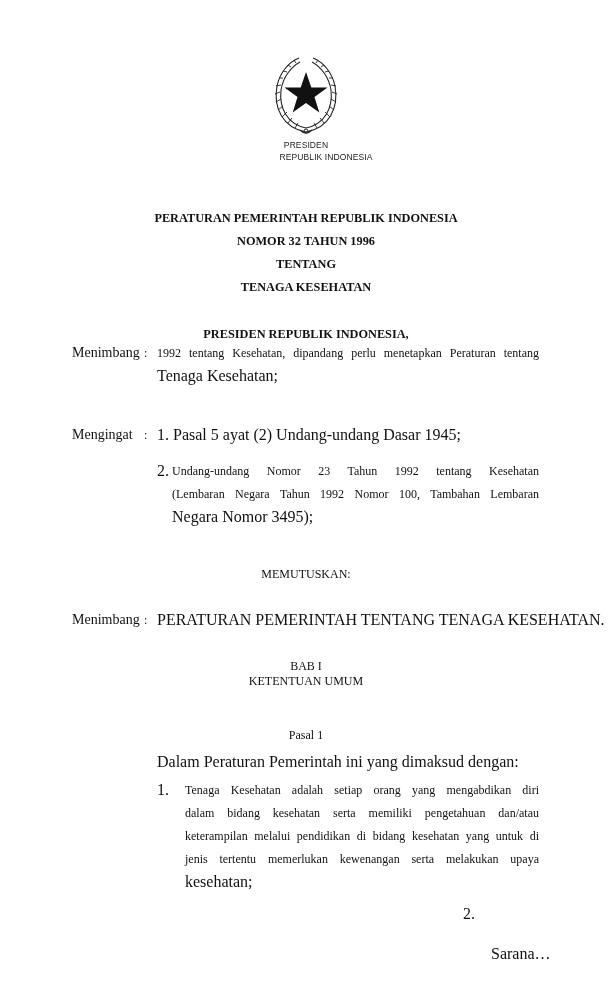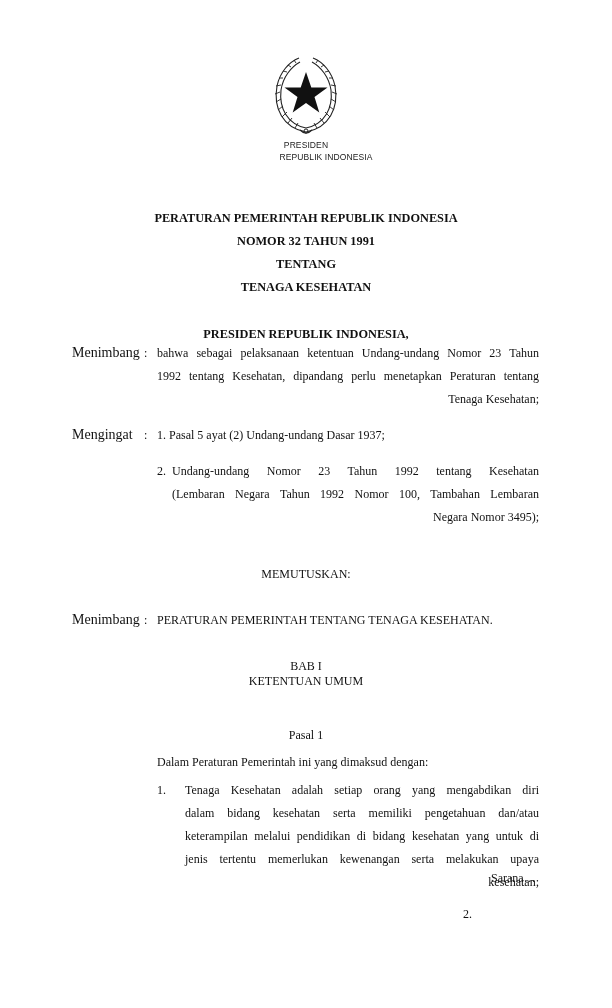--- a/index.html
+++ b/index.html
@@ -20,21 +20,21 @@
       font-weight: bold; font-size: 12.3px; line-height: 14px; margin-top: 26px;
     }
     .center-plain {
       left: 0; width: 612px; text-align: center;
       font-size: 12px; line-height: 14px;
     }
     .label {
       left: 72px; font-size: 14px; line-height: 14px;
     }
     .colon { font-size: 12px; line-height: 14px; }
-    .line { font-size: 12px; line-height: 14px; white-space: nowrap; text-align: right; }
+    .line { font-size: 16px; line-height: 14px; white-space: nowrap; }
     .justify-line {
       font-size: 12px; line-height: 14px; text-align: justify;
       text-align-last: justify; white-space: normal;
     }
   </style>
 </head>
 <body>
 
 <div class="abs emblem">
   <svg width="74" height="90" viewBox="0 0 74 90">
@@ -76,36 +76,35 @@
 
     <path d="M31 80 Q37 86 43 80" fill="none" stroke="#222" stroke-width="1.2"></path>
     <circle cx="37" cy="81" r="2" fill="none" stroke="#222" stroke-width="1"></circle>
   </svg>
 </div>
 
 <div class="abs seal-caption" style="top:140px;">PRESIDEN</div>
 <div class="abs seal-caption" style="top:152px;padding-left:20px;">REPUBLIK INDONESIA</div>
 
 <div class="abs title" style="top:185px;">PERATURAN PEMERINTAH REPUBLIK INDONESIA</div>
-<div class="abs title" style="top:208px;">NOMOR 32 TAHUN 1991</div>
+<div class="abs title" style="top:208px;">NOMOR 32 TAHUN 1996</div>
 <div class="abs title" style="top:231px;">TENTANG</div>
 <div class="abs title" style="top:254px;">TENAGA KESEHATAN</div>
 <div class="abs title" style="top:301px;">PRESIDEN REPUBLIK INDONESIA,</div>
 
 <div class="abs label" style="top:346px;">Menimbang</div>
 <div class="abs colon" style="left:144px; top:346px;">:</div>
 <div class="abs" style="left:157px; top:346px; width:382px;">
-  <div class="justify-line" style="height:23px;">bahwa sebagai pelaksanaan ketentuan  Undang-undang Nomor 23 Tahun</div>
   <div class="justify-line" style="height:23px;">1992 tentang Kesehatan, dipandang perlu menetapkan Peraturan tentang</div>
   <div class="line" style="height:23px;">Tenaga Kesehatan;</div>
 </div>
 
 <div class="abs label" style="top:428px;">Mengingat</div>
 <div class="abs colon" style="left:144px; top:428px;">:</div>
-<div class="abs line" style="left:157px; top:428px;">1. Pasal  5 ayat (2) Undang-undang Dasar 1937;</div>
+<div class="abs line" style="left:157px; top:428px;">1. Pasal  5 ayat (2) Undang-undang Dasar 1945;</div>
 
 <div class="abs line" style="left:157px; top:464px;">2.</div>
 <div class="abs" style="left:172px; top:464px; width:367px;">
   <div class="justify-line" style="height:23px;">Undang-undang Nomor 23 Tahun 1992 tentang Kesehatan</div>
   <div class="justify-line" style="height:23px;">(Lembaran Negara Tahun 1992 Nomor 100, Tambahan Lembaran</div>
   <div class="line" style="height:23px;">Negara Nomor 3495);</div>
 </div>
 
 <div class="abs center-plain" style="top:567px;">MEMUTUSKAN:</div>
 
@@ -122,13 +121,13 @@
 <div class="abs line" style="left:157px; top:783px;">1.</div>
 <div class="abs" style="left:185px; top:783px; width:354px;">
   <div class="justify-line" style="height:23px;">Tenaga Kesehatan adalah setiap orang yang mengabdikan diri</div>
   <div class="justify-line" style="height:23px;">dalam bidang kesehatan serta memiliki pengetahuan dan/atau</div>
   <div class="justify-line" style="height:23px;">keterampilan melalui pendidikan di bidang kesehatan yang untuk di</div>
   <div class="justify-line" style="height:23px;">jenis tertentu memerlukan kewenangan serta melakukan upaya</div>
   <div class="line" style="height:23px;">kesehatan;</div>
 </div>
 
 <div class="abs line" style="left:463px; top:907px;">2.</div>
-<div class="abs line" style="left:491px; top:871px;">Sarana…</div>
+<div class="abs line" style="left:491px; top:947px;">Sarana…</div>
 
 </body></html>

